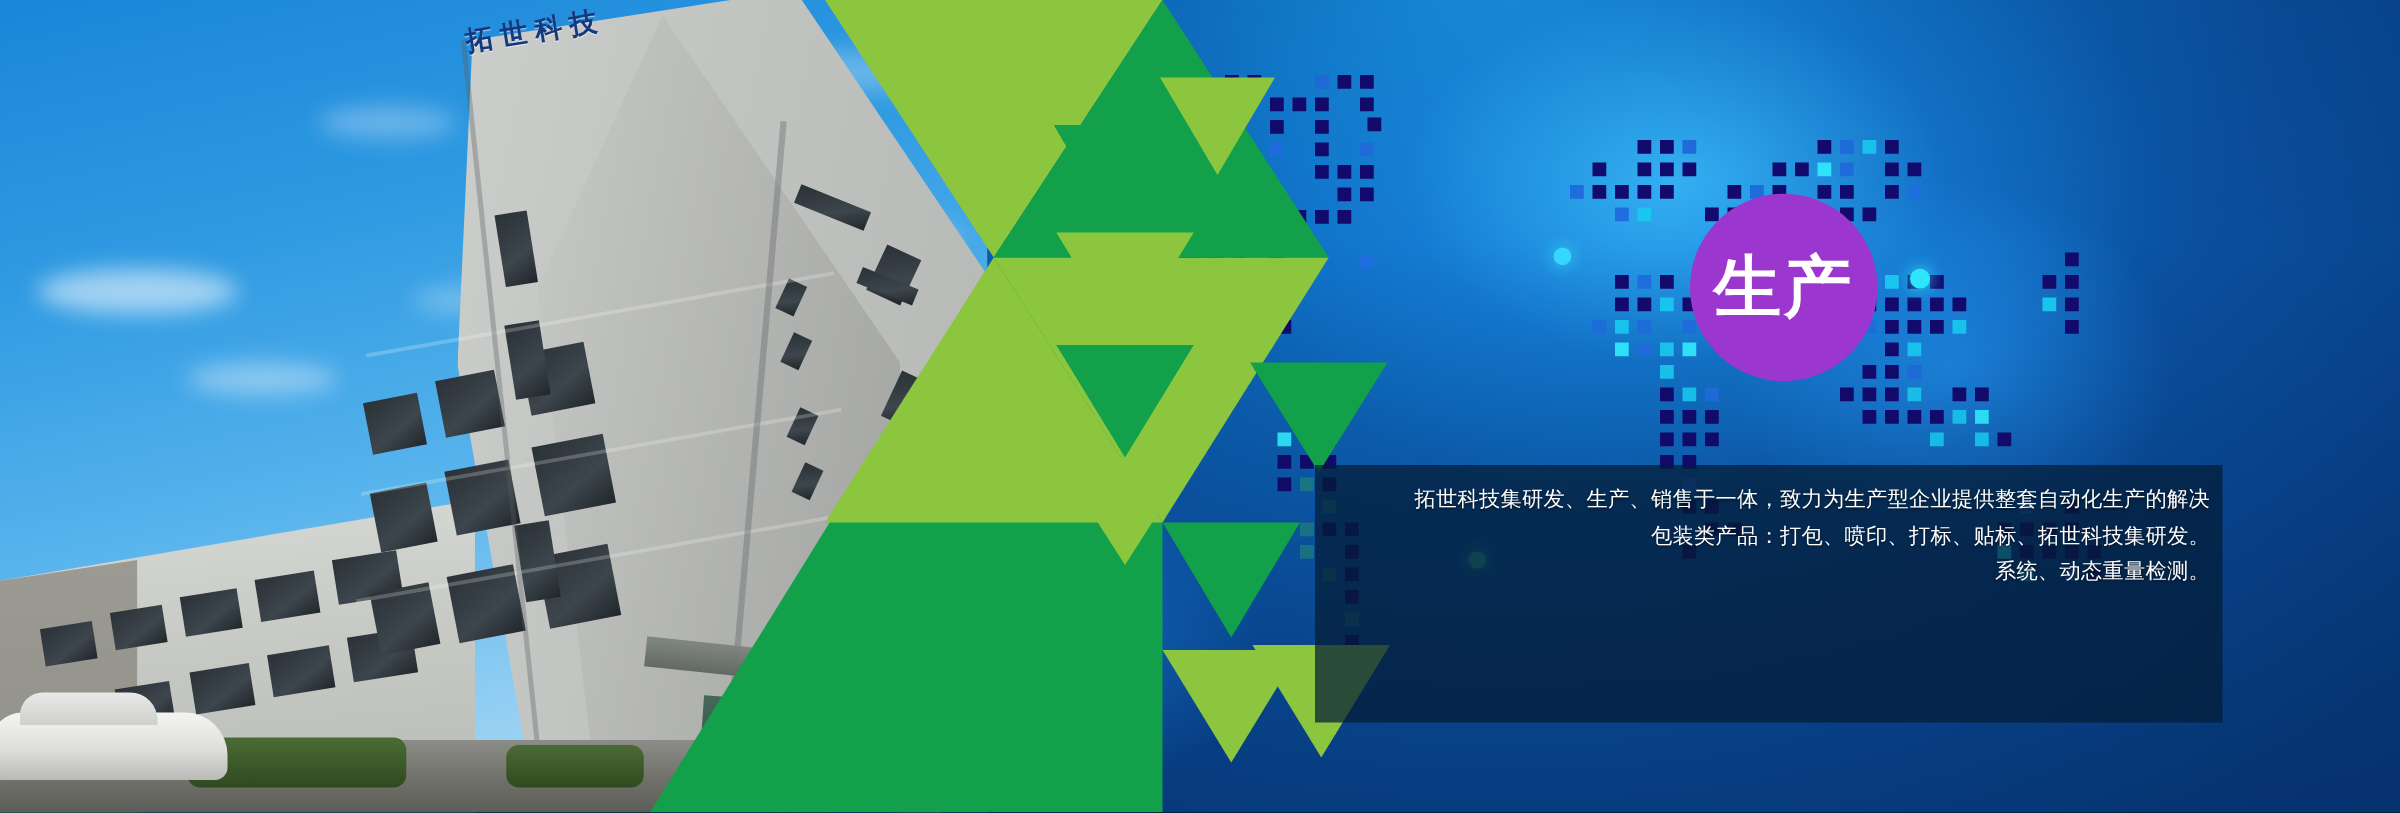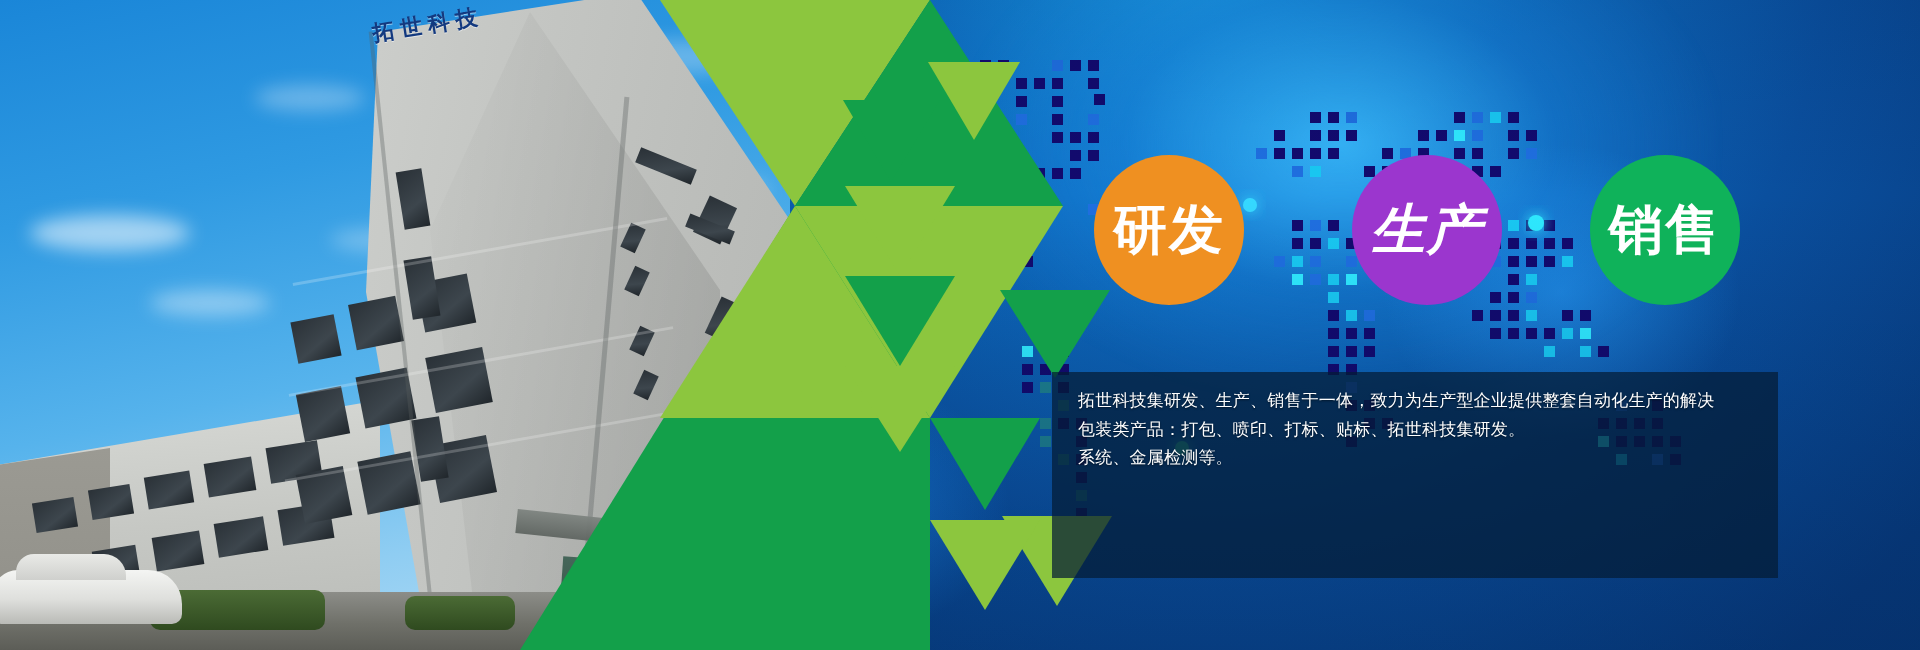--- a/index.html
+++ b/index.html
@@ -164,21 +164,21 @@
   .panel-text{
     position:absolute;
     left:1078px; top:386px; width:690px;
     color:#ffffff;
     font-size:17px;
     line-height:28.6px;
     font-family:"DejaVu Sans","Liberation Sans",sans-serif;
     letter-spacing:.2px;
     text-shadow:0 1px 2px rgba(0,0,0,.55);
   }
-  .panel-text p{ white-space:nowrap; }
+  .panel-text p{ white-space:nowrap;text-align:right; }
 </style>
 </head>
 <body>
 
 <div id="banner">
 
   <div class="bg-blue"></div>
   <div class="bg-glow-a"></div>
   <div class="bg-glow-b"></div>
   <div class="bg-glow-c"></div>
@@ -563,30 +563,24 @@
       <polygon points="1000,290 1110,290 1055,378" fill="#13a04a"></polygon>
       <polygon points="1000,430 1110,430 1055,520" fill="#13a04a" opacity="0"></polygon>
       <polygon points="1002,516 1112,516 1057,606" fill="#8cc63e"></polygon>
       <polygon points="930,520 1040,520 985,610" fill="#8cc63e"></polygon>
       <polygon points="930,418 1040,418 985,510" fill="#13a04a"></polygon>
 
       <polygon points="930,110 1030,110 980,196" fill="#8cc63e" opacity="0"></polygon>
     </svg>
   </div>
 
-  <div class="circle" id="c-rd" style="background: rgb(239, 144, 33);">
-    <span>研发</span>
-  </div>
-  <div class="circle" id="c-prod" style="background: rgb(155, 54, 206); font-style: italic;">
+  <div class="circle" id="c-prod" style="background: rgb(155, 54, 206);">
     <span>生产</span>
-  </div>
-  <div class="circle" id="c-sale" style="background: rgb(15, 178, 90);">
-    <span>销售</span>
   </div>
 
   <div class="panel"></div>
   <div class="panel-text">
     <p>拓世科技集研发、生产、销售于一体，致力为生产型企业提供整套自动化生产的解决</p>
     <p>包装类产品：打包、喷印、打标、贴标、拓世科技集研发。</p>
-    <p>系统、金属检测等。</p>
+    <p>系统、动态重量检测。</p>
   </div>
 
 </div>
 
 </body></html>

